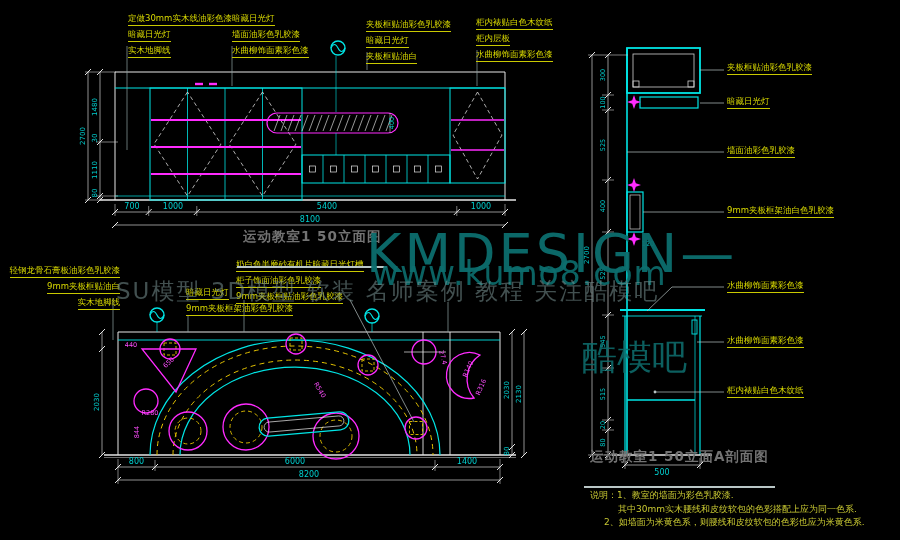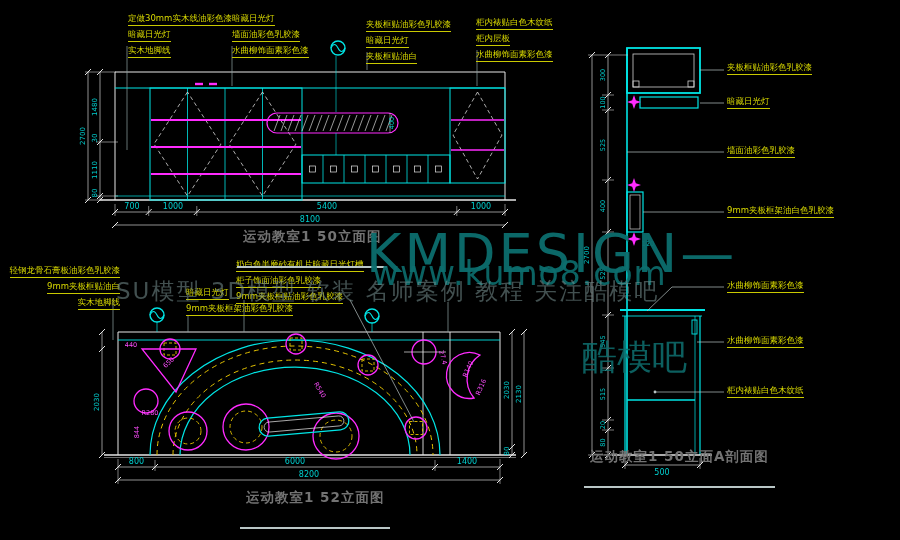--- a/index.html
+++ b/index.html
@@ -360,22 +360,26 @@
       <span class="ln">水曲柳饰面素彩色漆</span>
     </div>
 <div class="label" style="left:727px;top:334px">
       <span class="ln">水曲柳饰面素彩色漆</span>
     </div>
 <div class="label" style="left:727px;top:384px">
       <span class="ln">柜内裱贴白色木纹纸</span>
     </div>
 
 <div class="title" style="left:237px;top:228px">运动教室1 50立面图</div>
-<div class="title" style="left:240px;top:489px">运动教室1 52立面图</div>
 <div class="title" style="left:584px;top:448px">运动教室1 50立面A剖面图</div>
 
+<div class="notes" style="left:590px;top:489px">
+  <div class="nl1">说明：1、教室的墙面为彩色乳胶漆.</div>
+  <div class="nl2">其中30mm实木腰线和皮纹软包的色彩搭配上应为同一色系.</div>
+  <div class="nl3">2、如墙面为米黄色系，则腰线和皮纹软包的色彩也应为米黄色系.</div>
+</div>
 
 <div class="wm wm-brand" style="left:366px;top:222px">KMDESIGN—</div>
 <div class="wm wm-url" style="left:372px;top:254px">www.kumo8.com</div>
 <div class="wm wm-tag" style="left:116px;top:276px">SU模型 3D模型 软装 名师案例 教程 关注酷模吧</div>
 <div class="wm wm-frag" style="left:582px;top:334px">酷模吧</div>
 
 </div>
 
 </body></html>

